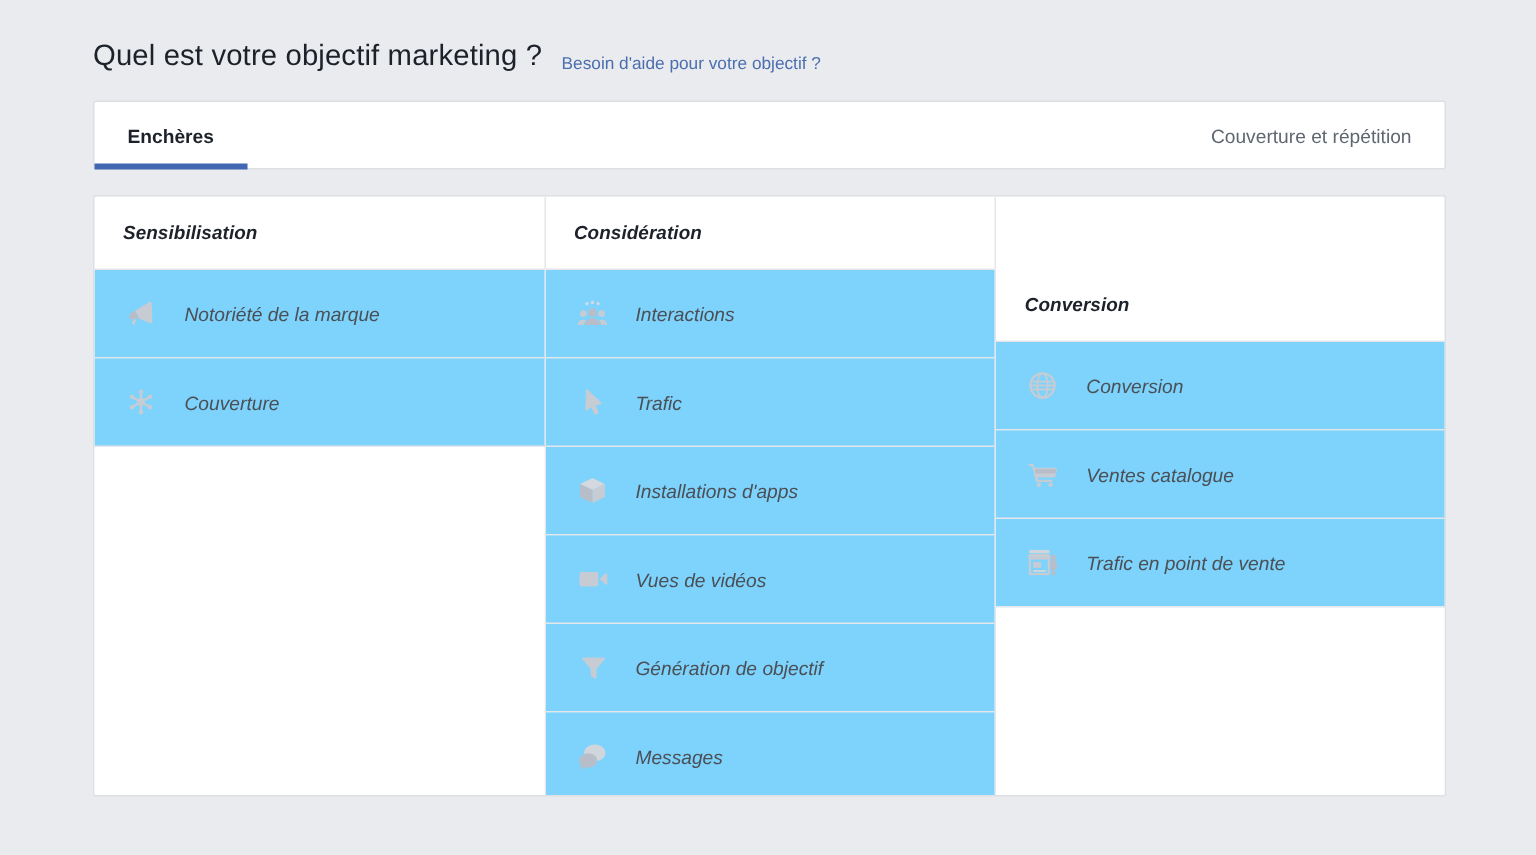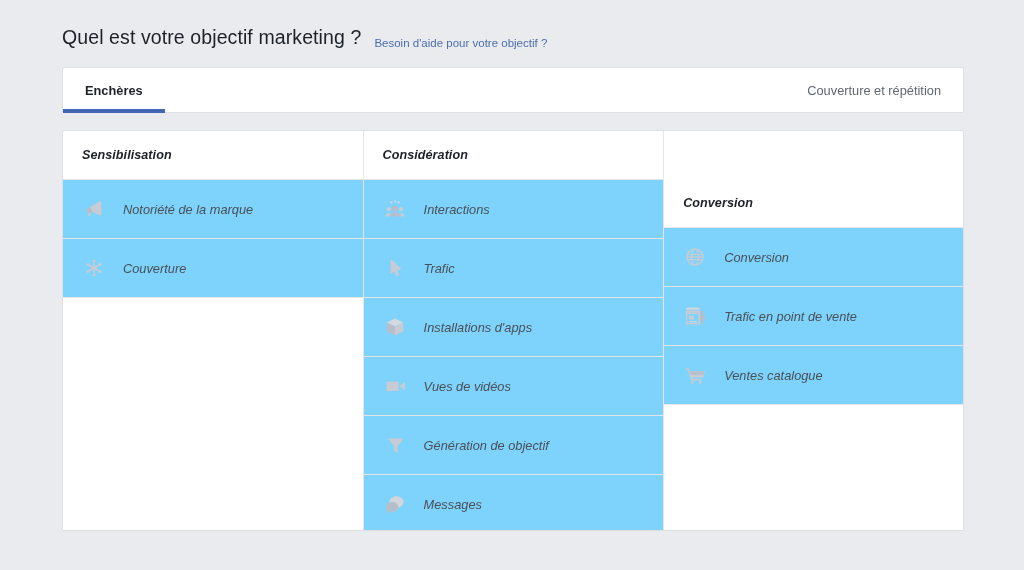--- a/index.html
+++ b/index.html
@@ -294,41 +294,41 @@
             <ellipse cx="11" cy="11" rx="3.5" ry="8.1" stroke="#c6cbd4" stroke-width="1.3" fill="none"></ellipse>
             <path d="M3.2 8.4h15.6M3.2 13.6h15.6M2.9 11h16.2" stroke="#c6cbd4" stroke-width="1.3"></path>
           </svg>
         </span>
         <span class="label">Conversion</span>
       </div>
 
       <div class="objective">
         <span class="icon">
           <svg width="22" height="22" viewBox="0 0 22 22" fill="none">
+            <path d="M1.8 4.3h2.6c.4 0 .8.3.9.7l.4 1.9h14c.6 0 1 .5.9 1.1l-1 4.6c-.1.5-.5.8-1 .8H7.9l.3 1.4h9.4v1.6H7.5c-.5 0-.9-.3-1-.8L4 5.9H1.8V4.3z" fill="#c6cbd4"></path>
+            <rect x="5.9" y="7.6" width="14.1" height="3.1" rx=".5" fill="#b8bec9"></rect>
+            <circle cx="8.6" cy="18.2" r="1.5" fill="#c6cbd4"></circle>
+            <circle cx="16.4" cy="18.2" r="1.5" fill="#c6cbd4"></circle>
+          </svg>
+        </span>
+        <span class="label">Ventes catalogue</span>
+      </div>
+
+      <div class="objective">
+        <span class="icon">
+          <svg width="22" height="22" viewBox="0 0 22 22" fill="none">
             <rect x="2.2" y="2.6" width="13.4" height="2.2" rx=".4" fill="#d1d5dc"></rect>
             <path d="M2.2 5.4h13.4l1 2.4H1.2l1-2.4z" fill="#c6cbd4"></path>
             <rect x="2.6" y="8.3" width="12.6" height="10.4" stroke="#c6cbd4" stroke-width="1.5" fill="none"></rect>
             <rect x="4.8" y="10.6" width="5.2" height="4" fill="#c6cbd4"></rect>
             <rect x="4.8" y="16" width="8.4" height="1.3" fill="#d1d5dc"></rect>
             <circle cx="18.4" cy="7.6" r="1.8" fill="#b8bec9"></circle>
             <path d="M16.2 11.3c0-1.4 1-2.2 2.2-2.2s2.2.8 2.2 2.2v4.1h-1.1v4.1h-2.2v-4.1h-1.1v-4.1z" fill="#b8bec9"></path>
           </svg>
         </span>
         <span class="label">Trafic en point de vente</span>
       </div>
 
-      <div class="objective">
-        <span class="icon">
-          <svg width="22" height="22" viewBox="0 0 22 22" fill="none">
-            <path d="M1.8 4.3h2.6c.4 0 .8.3.9.7l.4 1.9h14c.6 0 1 .5.9 1.1l-1 4.6c-.1.5-.5.8-1 .8H7.9l.3 1.4h9.4v1.6H7.5c-.5 0-.9-.3-1-.8L4 5.9H1.8V4.3z" fill="#c6cbd4"></path>
-            <rect x="5.9" y="7.6" width="14.1" height="3.1" rx=".5" fill="#b8bec9"></rect>
-            <circle cx="8.6" cy="18.2" r="1.5" fill="#c6cbd4"></circle>
-            <circle cx="16.4" cy="18.2" r="1.5" fill="#c6cbd4"></circle>
-          </svg>
-        </span>
-        <span class="label">Ventes catalogue</span>
-      </div>
-
       <div class="col-filler"></div>
     </div>
 
   </div>
 </div>
 
 </body></html>

